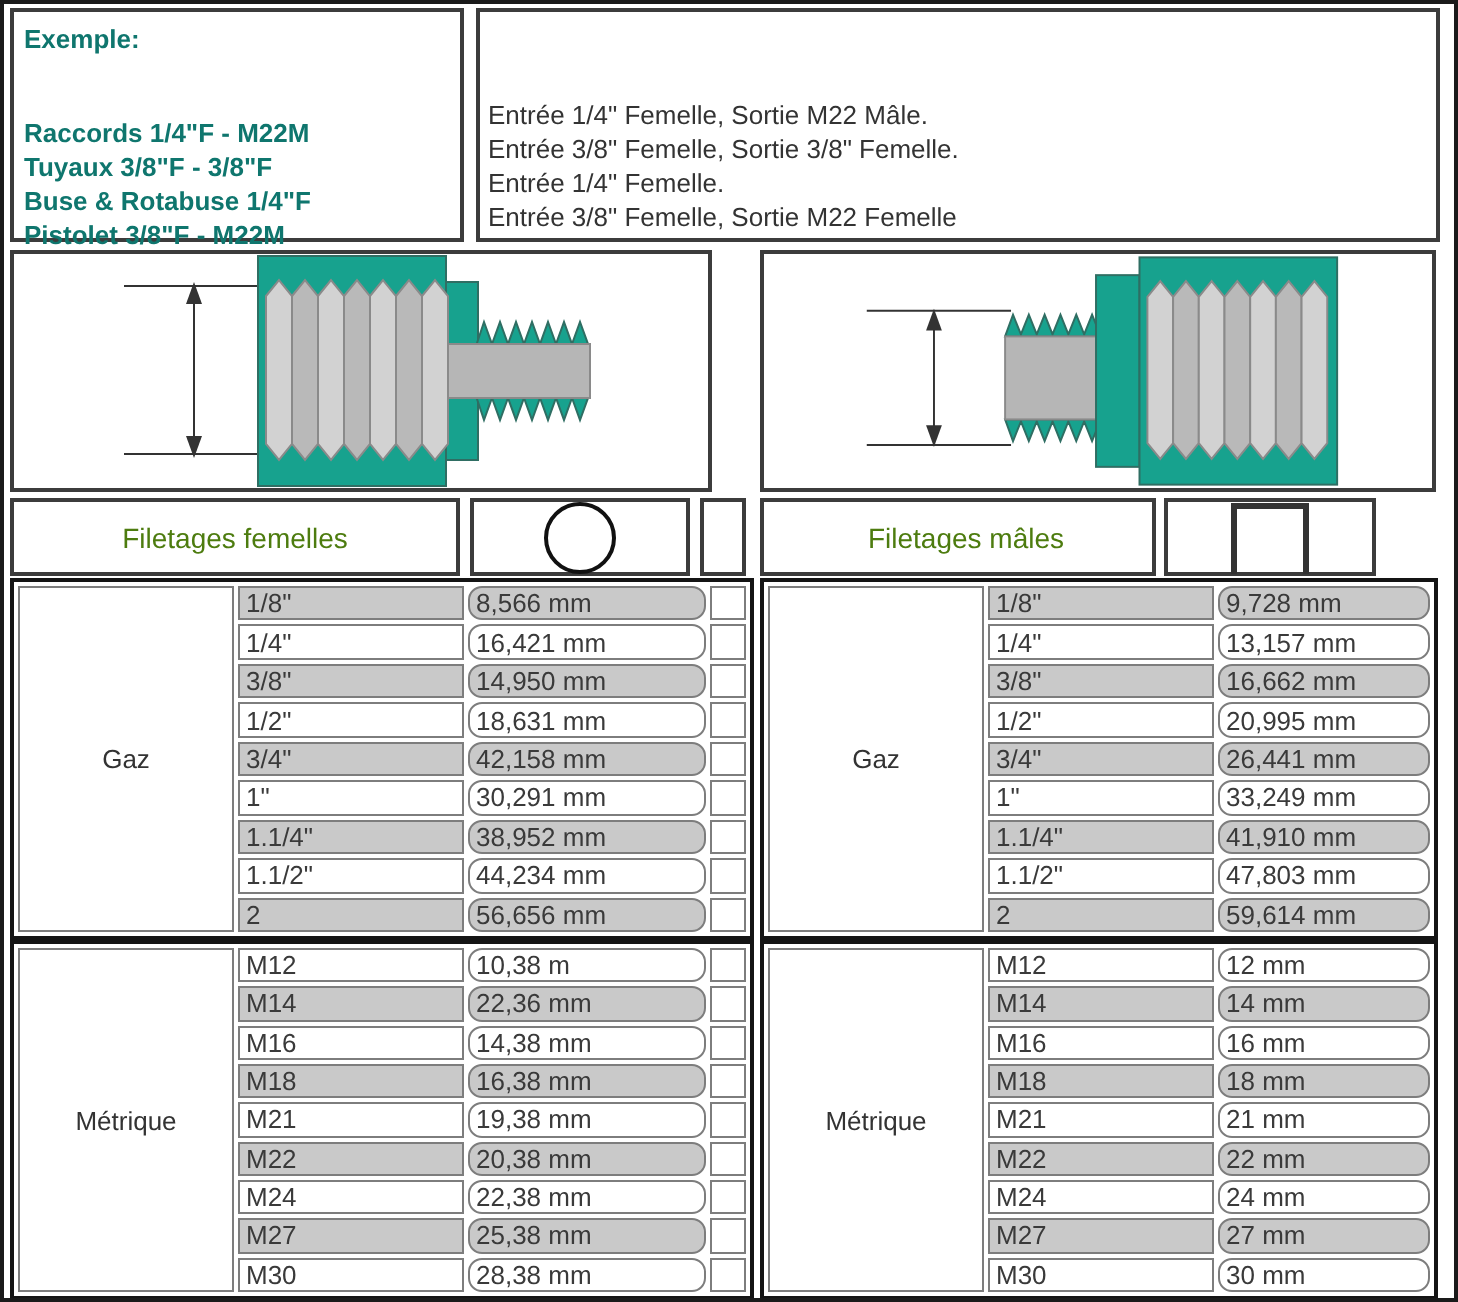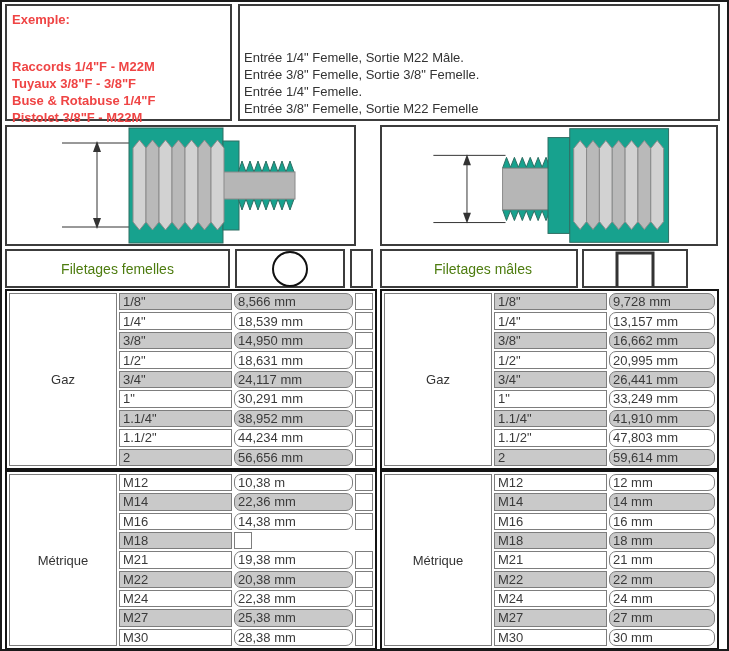--- a/index.html
+++ b/index.html
@@ -7,21 +7,21 @@
   .page {
     position:relative; width:729px; height:651px;
     border:2px solid #1a1a1a; background:#fff;
     padding:2px 3px; overflow:hidden;
   }
   .row { display:flex; }
   
   .row-top { height:117px; margin-bottom:4px; }
   .example-box {
     width:227px; border:2px solid #3c3c3c; padding:5px 4px 0 5px;
-    font-size:13px; font-weight:bold; color:#ef4444; line-height:17px;
+    font-size:13px; font-weight:bold; color:#0f766e; line-height:17px;
   }
   .example-title { margin-bottom:30px; }
   .desc-box {
     flex:1; margin-left:6px; margin-right:4px; border:2px solid #3c3c3c;
     display:flex; flex-direction:column; justify-content:flex-end;
     padding:0 0 2px 4px; font-size:13px; color:#333; line-height:17px;
   }
   
   .row-draw { height:121px; margin-bottom:3px; }
   .col-left { width:372px; display:flex; }
@@ -189,36 +189,36 @@
       <div class="dtable h-gaz left-t">
         <div class="cat-cell">Gaz</div>
         <div class="rows gaz-shade">
             <div class="drow">
             <div class="cell size">1/8"</div>
             <div class="cell val">8,566 mm</div>
             <div class="cell nar"></div>
           </div>
             <div class="drow">
             <div class="cell size">1/4"</div>
-            <div class="cell val">18,539 mm</div>
+            <div class="cell val">16,421 mm</div>
             <div class="cell nar"></div>
           </div>
             <div class="drow">
             <div class="cell size">3/8"</div>
             <div class="cell val">14,950 mm</div>
             <div class="cell nar"></div>
           </div>
             <div class="drow">
             <div class="cell size">1/2"</div>
             <div class="cell val">18,631 mm</div>
             <div class="cell nar"></div>
           </div>
             <div class="drow">
             <div class="cell size">3/4"</div>
-            <div class="cell val">24,117 mm</div>
+            <div class="cell val">42,158 mm</div>
             <div class="cell nar"></div>
           </div>
             <div class="drow">
             <div class="cell size">1"</div>
             <div class="cell val">30,291 mm</div>
             <div class="cell nar"></div>
           </div>
             <div class="drow">
             <div class="cell size">1.1/4"</div>
             <div class="cell val">38,952 mm</div>
@@ -297,20 +297,21 @@
             <div class="cell val">22,36 mm</div>
             <div class="cell nar"></div>
           </div>
             <div class="drow">
             <div class="cell size">M16</div>
             <div class="cell val">14,38 mm</div>
             <div class="cell nar"></div>
           </div>
             <div class="drow">
             <div class="cell size">M18</div>
+            <div class="cell val">16,38 mm</div>
             <div class="cell nar"></div>
           </div>
             <div class="drow">
             <div class="cell size">M21</div>
             <div class="cell val">19,38 mm</div>
             <div class="cell nar"></div>
           </div>
             <div class="drow">
             <div class="cell size">M22</div>
             <div class="cell val">20,38 mm</div>

